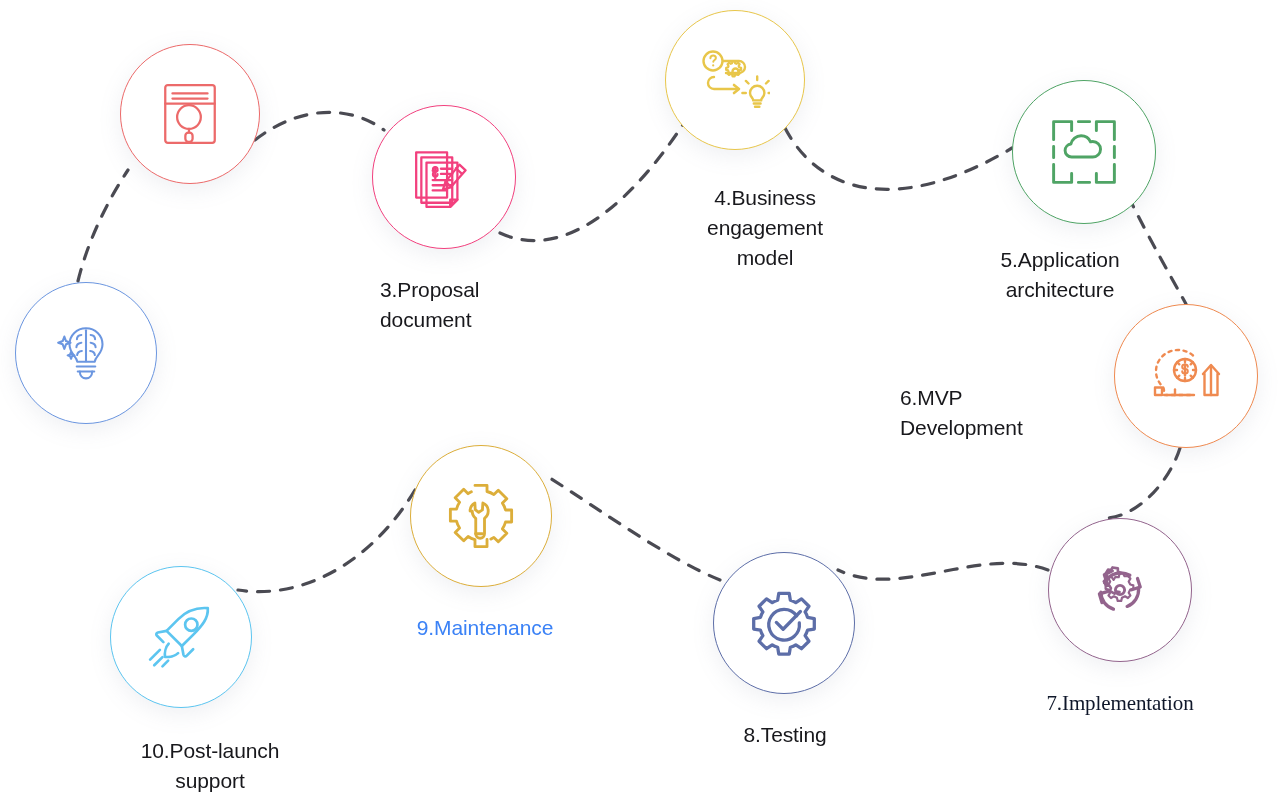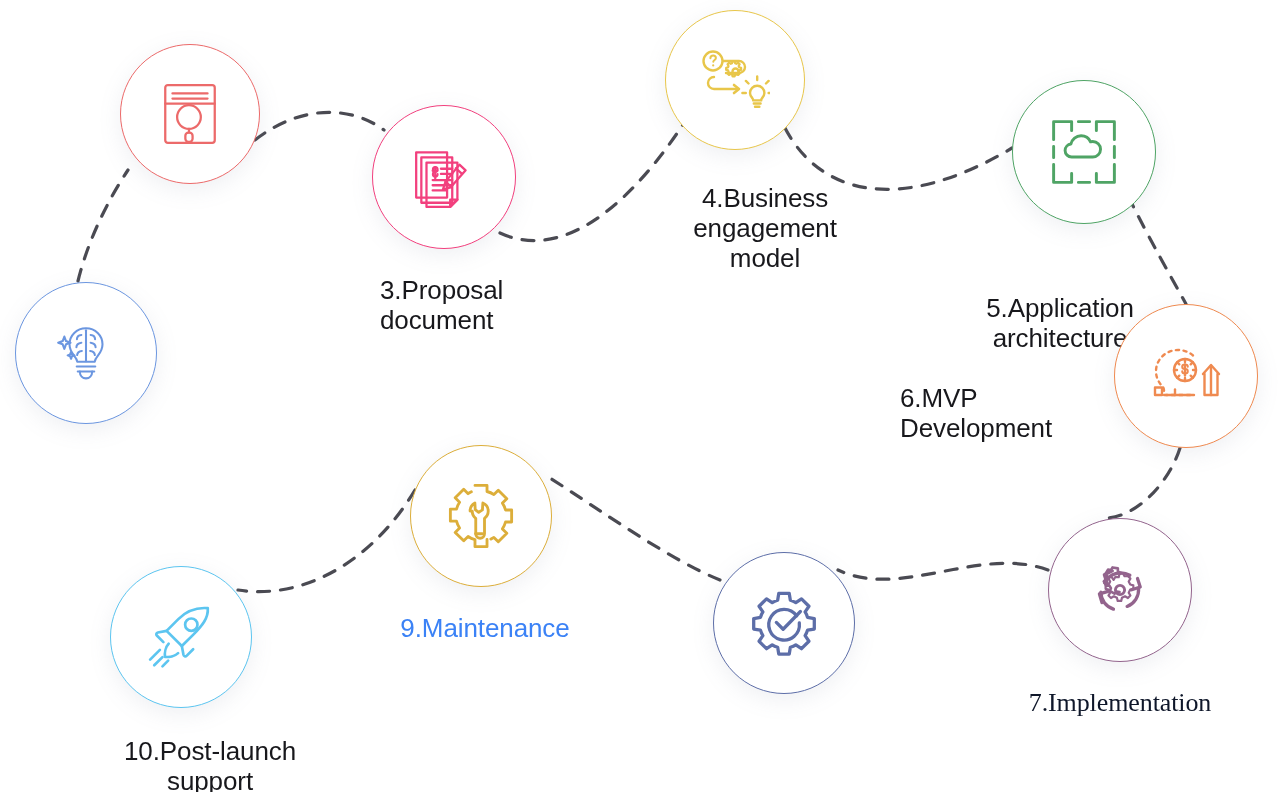--- a/index.html
+++ b/index.html
@@ -36,21 +36,21 @@
     align-items: center;
     justify-content: center;
     box-shadow: 0 6px 22px rgba(130,140,160,0.13);
   }
   .node svg {
     display: block;
   }
   .label {
     position: absolute;
     color: #18181c;
-    font-size: 26px;
+    font-size: 21px;
     line-height: 30px;
     letter-spacing: -0.1px;
     white-space: pre-line;
     font-weight: 400;
   }
   .label.center { text-align: center; }
   .label.left   { text-align: left; }
 </style>
 </head>
 <body>
@@ -144,21 +144,21 @@
       <svg width="72" height="72" viewBox="0 0 64 64" fill="none" stroke="currentColor" stroke-width="2.6" stroke-linecap="round" stroke-linejoin="round">
         <path d="M5 21V5h16v8"></path>
         <path d="M59 21V5H43v8"></path>
         <path d="M5 43v16h16v-8"></path>
         <path d="M59 43v16H43v-8"></path>
         <path d="M5 27v10M59 27v10M27 5h10M27 59h10"></path>
         <path d="M21 36.5c-3.2 0-5.8-2.6-5.8-5.8 0-3 2.3-5.5 5.2-5.8.9-4.2 4.6-7.3 9-7.3 3.7 0 7 2.2 8.4 5.4.6-.2 1.3-.3 2-.3 3.8 0 6.9 3.1 6.9 6.9 0 3.8-3.1 6.9-6.9 6.9z"></path>
       </svg>
     </span>
   </div>
-  <div class="label center" id="label-4" style="left: 940px; top: 245px; width: 240px; text-align: center; color: rgb(24, 24, 28); margin-top: 48px;">5.Application
+  <div class="label center" id="label-4" style="left: 940px; top: 245px; width: 240px; text-align: center; color: rgb(24, 24, 28);">5.Application
 architecture</div>
 
   <div class="node" id="node-5" style="left: 1114px; top: 304px; width: 144px; height: 144px; border: 1.6px solid rgb(239, 138, 80); color: rgb(239, 138, 80);">
     <span class="icon">
       <svg width="74" height="66" viewBox="0 0 74 66" fill="none" stroke="currentColor" stroke-width="2.4" stroke-linecap="round" stroke-linejoin="round">
         <path d="M44 12.5C40 9 34.8 7 29 7 16.9 7 7 16.5 7 28.2c0 5.6 2.2 10.7 5.9 14.5 1.4 1.4 2.1 3 2.1 4.8V52h30" stroke-dasharray="3.2 4.4"></path>
         <path d="M26 46.5V52"></path>
         <path d="M17 52h28"></path>
         <path d="M6 44.5h7v7.5H6z"></path>
         <circle cx="36" cy="27" r="11"></circle>
@@ -198,20 +198,21 @@
 
   <div class="node" id="node-7" style="left: 713px; top: 552px; width: 142px; height: 142px; border: 1.6px solid rgb(93, 110, 168); color: rgb(93, 110, 168);">
     <span class="icon">
       <svg width="70" height="70" viewBox="0 0 64 64" fill="none" stroke="currentColor" stroke-width="3" stroke-linecap="round" stroke-linejoin="round">
         <path d="M27.2 5h9.6l1 6.2c1.8.5 3.5 1.2 5 2.2l5.2-3.5 6.8 6.8-3.5 5.2c1 1.5 1.7 3.2 2.2 5l6.2 1v9.6l-6.2 1c-.5 1.8-1.2 3.5-2.2 5l3.5 5.2-6.8 6.8-5.2-3.5c-1.5 1-3.2 1.7-5 2.2l-1 6.2h-9.6l-1-6.2c-1.8-.5-3.5-1.2-5-2.2l-5.2 3.5-6.8-6.8 3.5-5.2c-1-1.5-1.7-3.2-2.2-5l-6.2-1v-9.6l6.2-1c.5-1.8 1.2-3.5 2.2-5l-3.5-5.2 6.8-6.8 5.2 3.5c1.5-1 3.2-1.7 5-2.2z"></path>
         <path d="M43.5 25.5A14 14 0 1 0 46 32"></path>
         <path d="M25 31.5l6.2 6.2L47 21.5"></path>
       </svg>
     </span>
   </div>
+  <div class="label center" id="label-7" style="left: 680px; top: 720px; width: 210px; text-align: center; color: rgb(24, 24, 28);">8.Testing</div>
 
   <div class="node" id="node-8" style="left: 410px; top: 445px; width: 142px; height: 142px; border: 1.6px solid rgb(220, 174, 58); color: rgb(220, 174, 58);">
     <span class="icon">
       <svg width="70" height="70" viewBox="0 0 64 64" fill="none" stroke="currentColor" stroke-width="2.6" stroke-linecap="round" stroke-linejoin="round">
         <path d="M26.5 4h11v5.6c2.3.6 4.4 1.5 6.3 2.8l4-4 7.8 7.8-4 4c1.3 1.9 2.2 4 2.8 6.3H60v11h-5.6c-.6 2.3-1.5 4.4-2.8 6.3l4 4-7.8 7.8-4-4c-.9.6-1.8 1.1-2.8 1.5"></path>
         <path d="M37.5 53.5v6.5h-11v-6.5c-2.3-.6-4.4-1.5-6.3-2.8l-4 4L8.4 47l4-4c-1.3-1.9-2.2-4-2.8-6.3H4v-11h5.6c.6-2.3 1.5-4.4 2.8-6.3l-4-4 7.8-7.8 4 4c1-.7 2-1.2 3-1.7"></path>
         <path d="M22 27.5c0-3.2 1.8-6 4.4-7.4l.3 6 3.2 2.5 3.4-2.2.4-6.3c2.9 1.2 4.9 4 4.9 7.4 0 2.7-1.3 5.1-3.4 6.6v14.2c0 2.2-1.8 4-4 4s-4-1.8-4-4V34.1c-2.1-1.5-3.2-3.9-3.2-6.6z"></path>
         <path d="M27.1 48.2h6"></path>
       </svg>
     </span>

